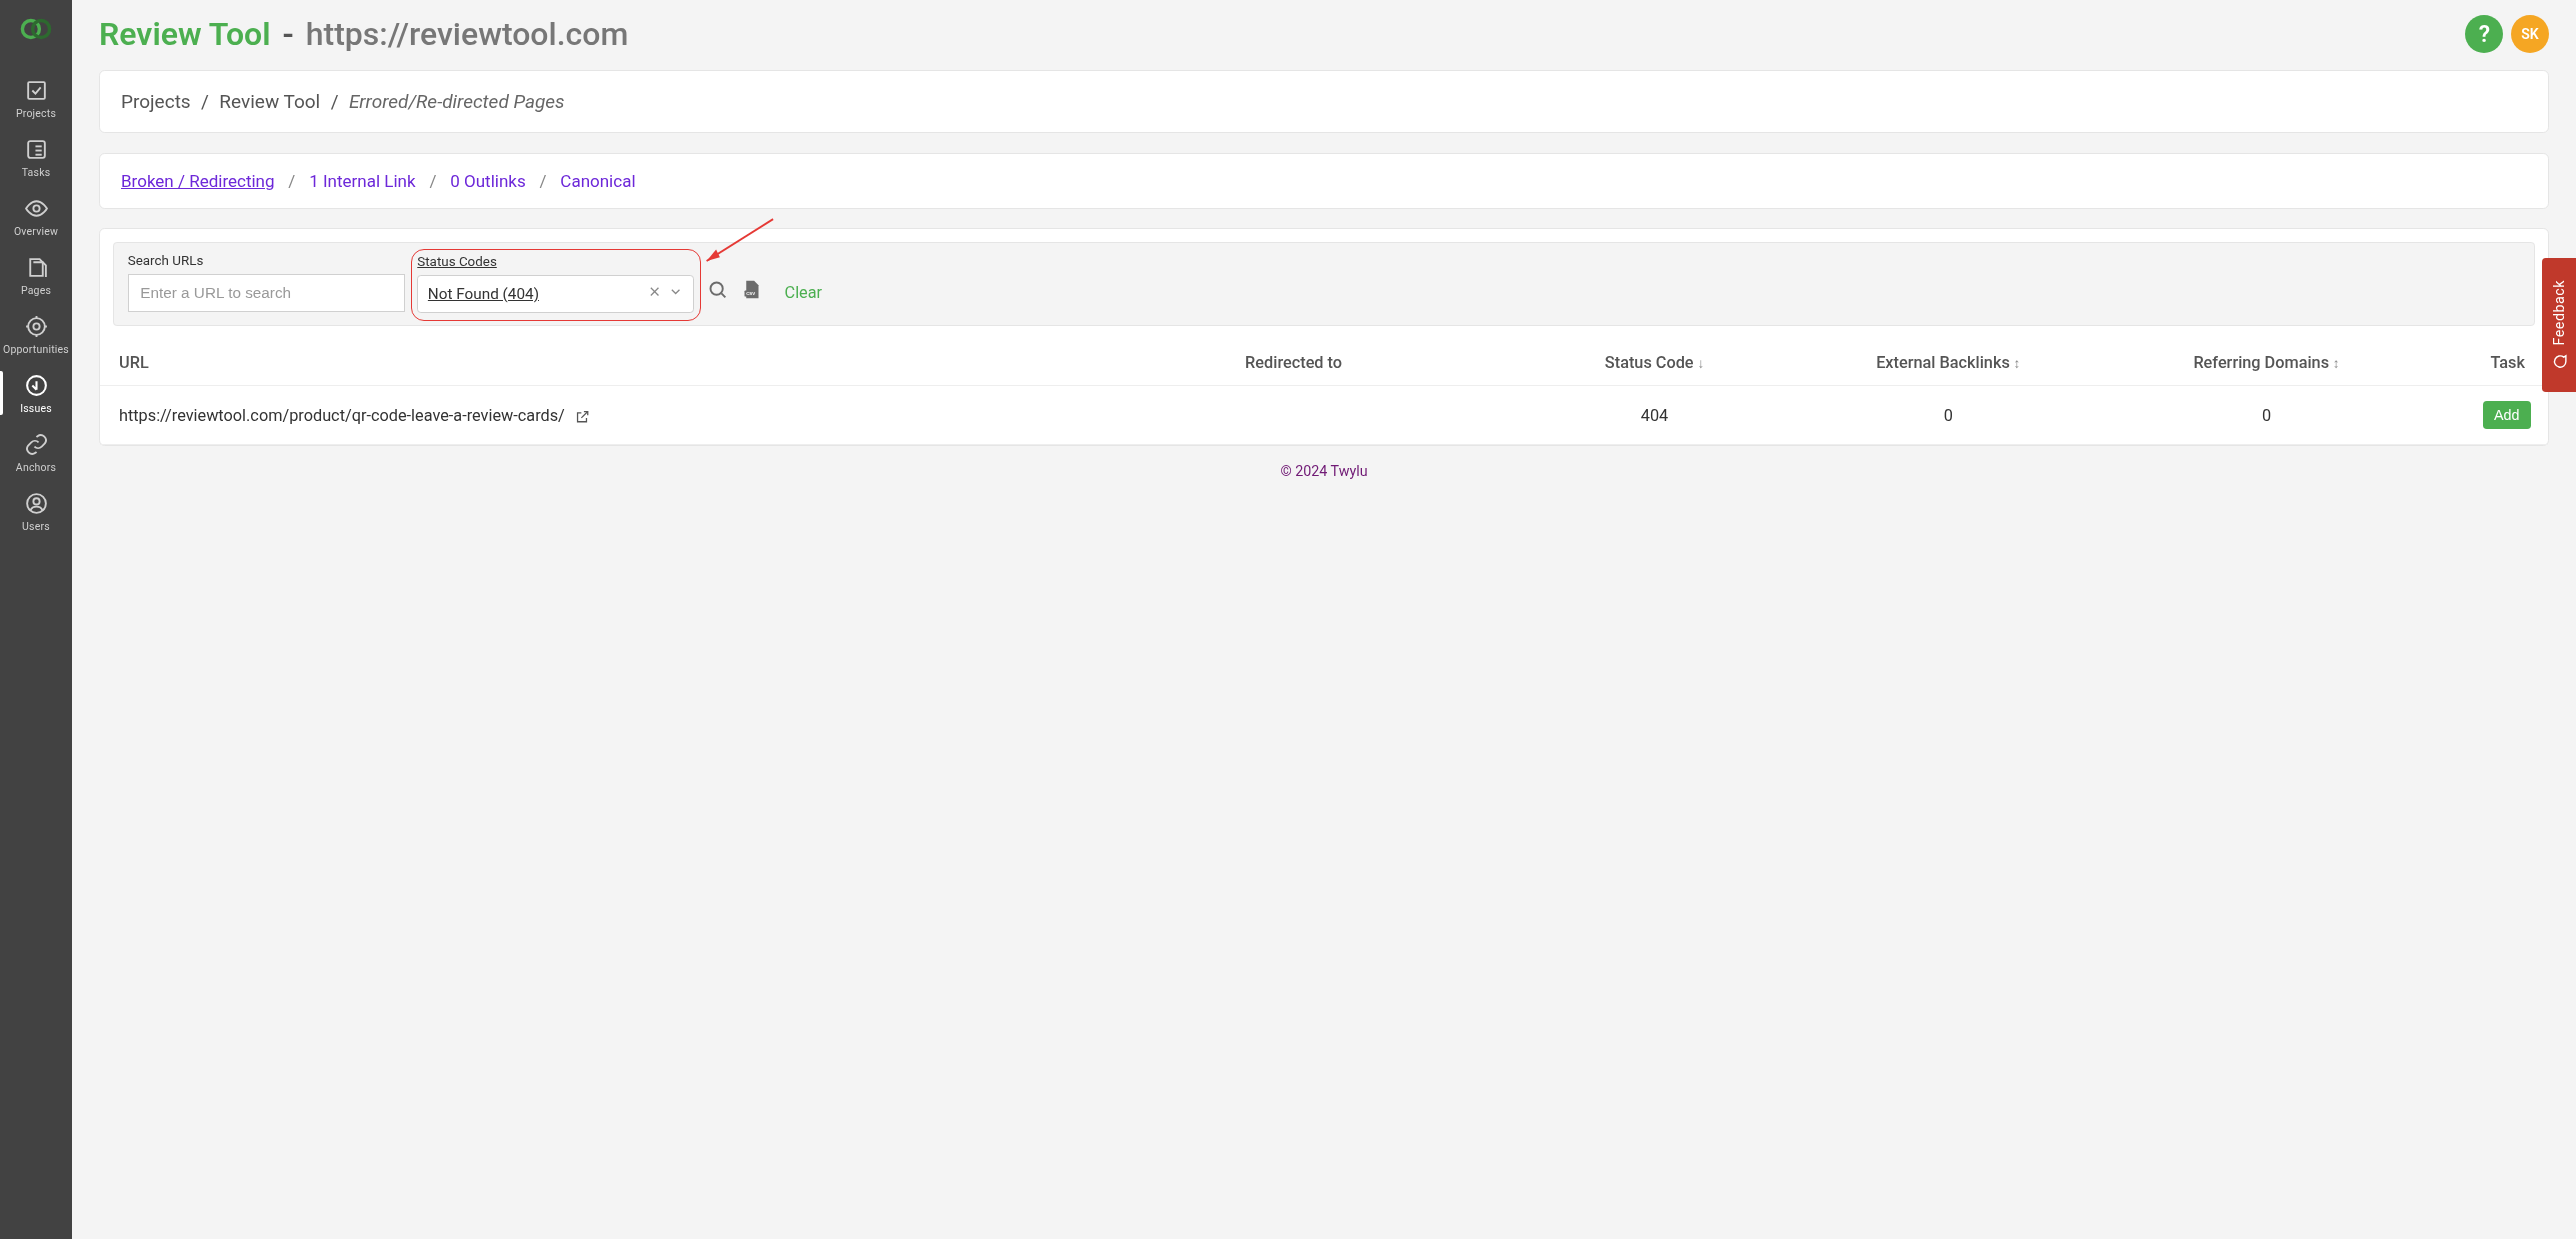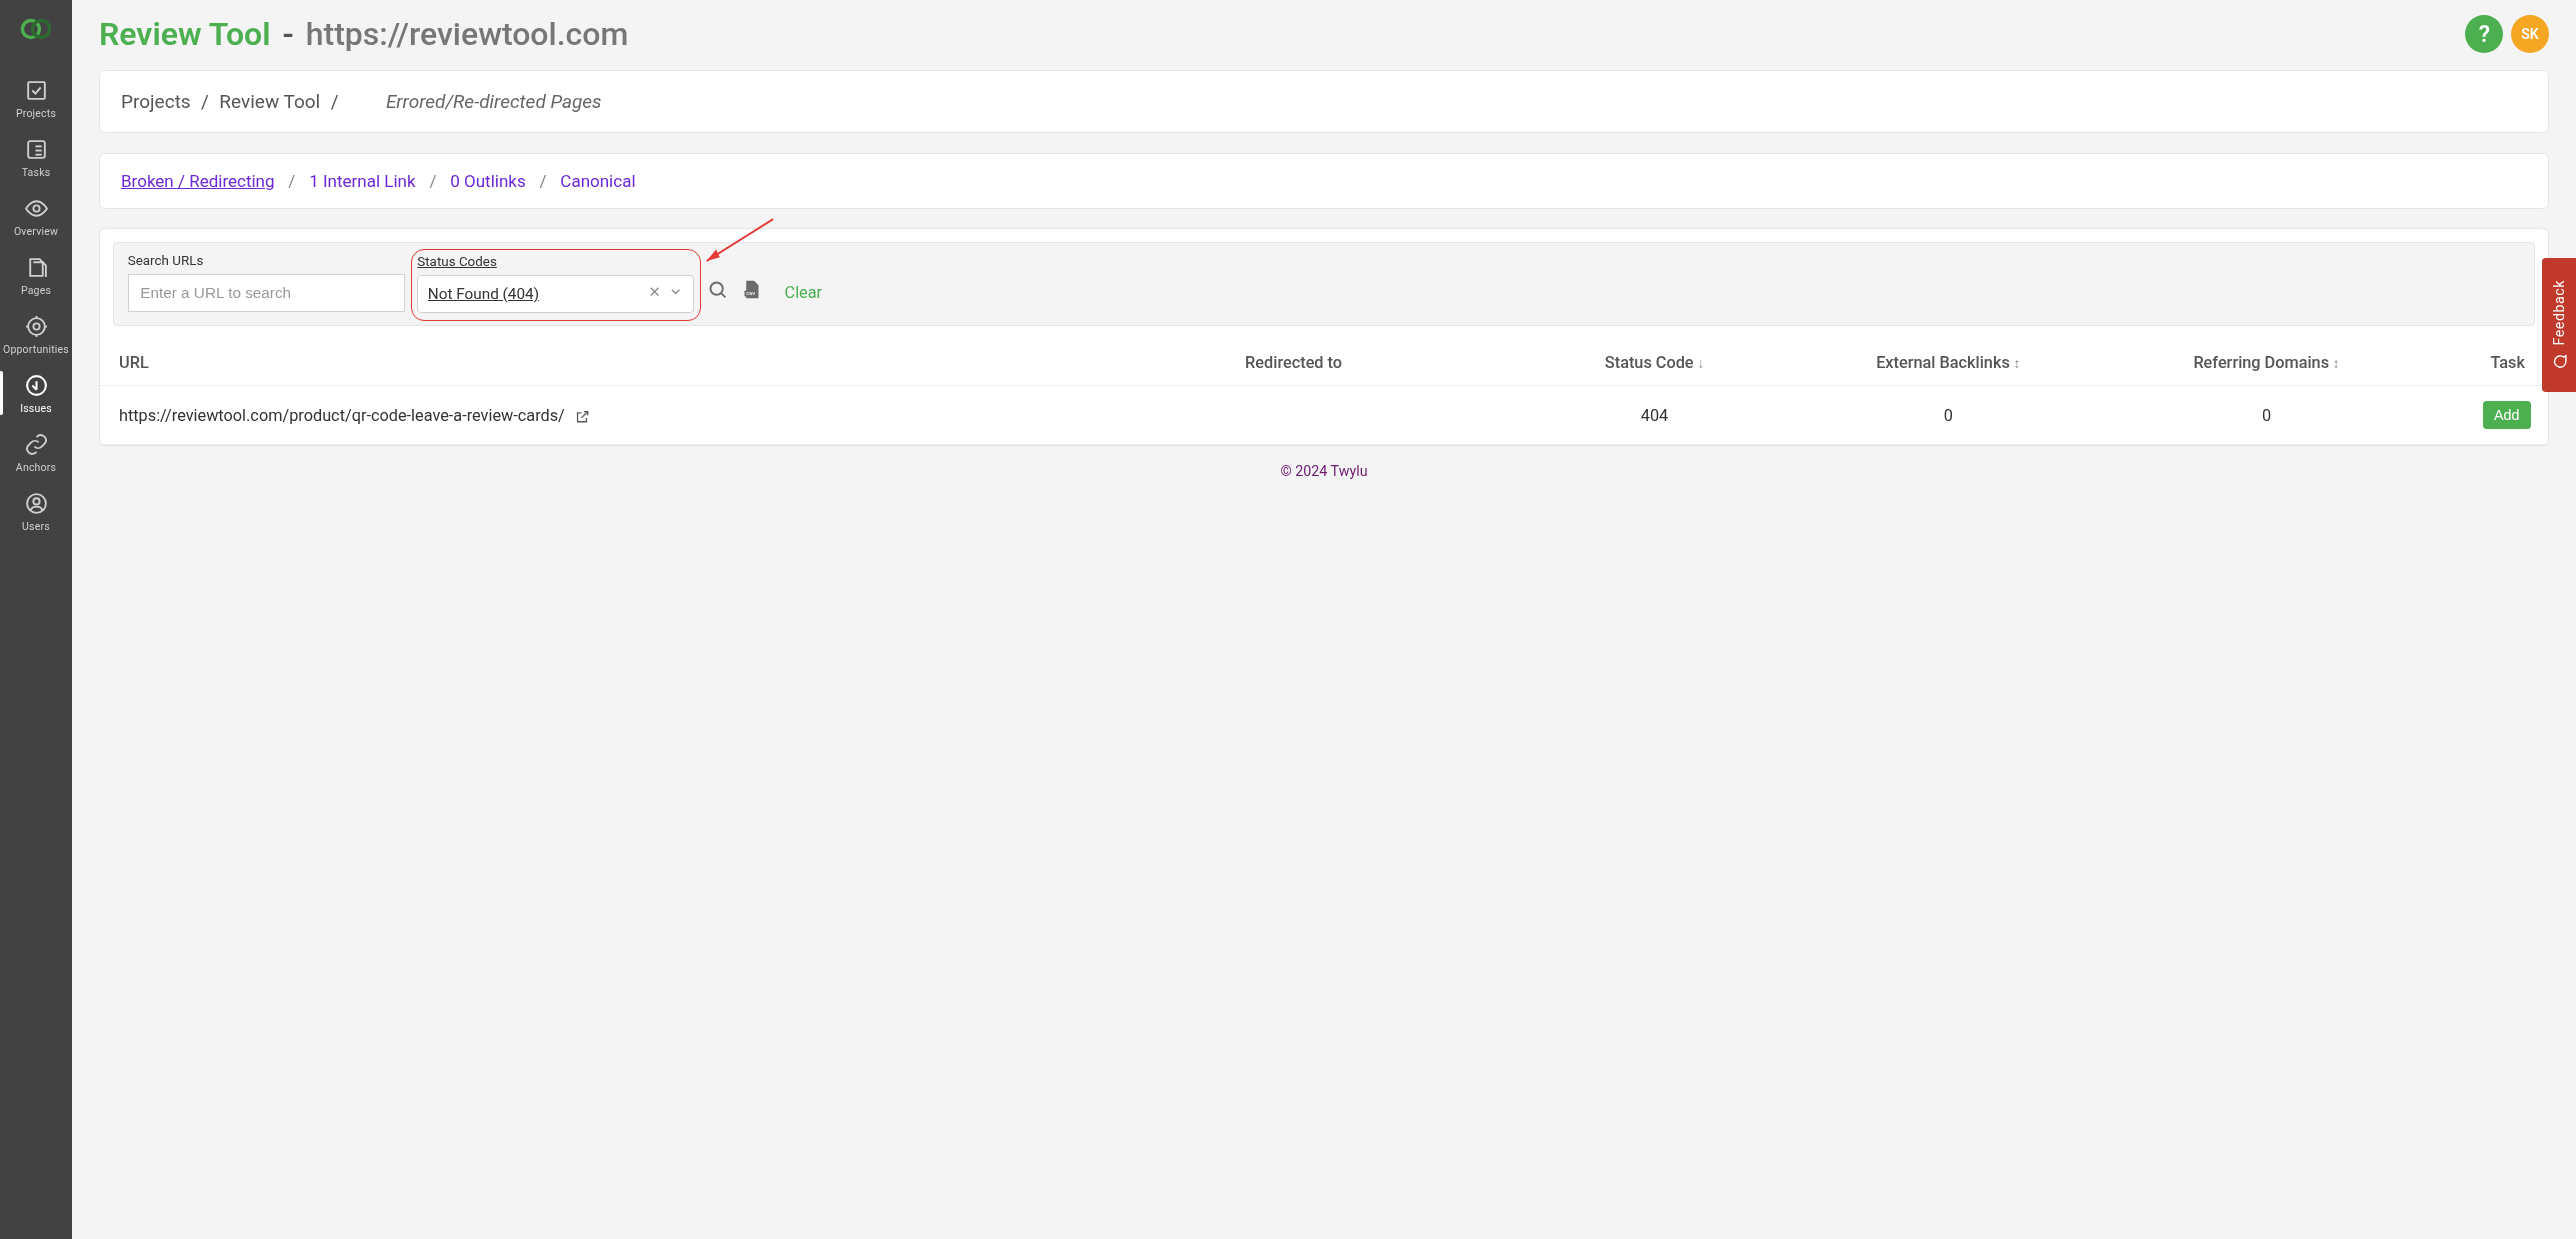--- a/index.html
+++ b/index.html
@@ -83,21 +83,21 @@
     border-radius: 5.7px;
     margin: 9.6px 27px;
   }
   .breadcrumb {
     padding: 19px 21px;
     font-size: 19px;
     color: #555;
   }
   .breadcrumb a { color: #555; text-decoration: none; }
   .breadcrumb .sep { padding: 0 5.7px; }
-  .breadcrumb em { font-style: italic; color: #666; margin-left: 37px; }
+  .breadcrumb em { font-style: italic; color: #666; }
 
   .tabs {
     padding: 17px 21px;
     font-size: 17px;
     color: #4caf50;
   }
   .tabs .tab { color: #6d28d9; text-decoration: none; }
   .tabs .tab.active { text-decoration: underline; }
   .tabs .sep { color: #888; padding: 0 9.6px; }
 

